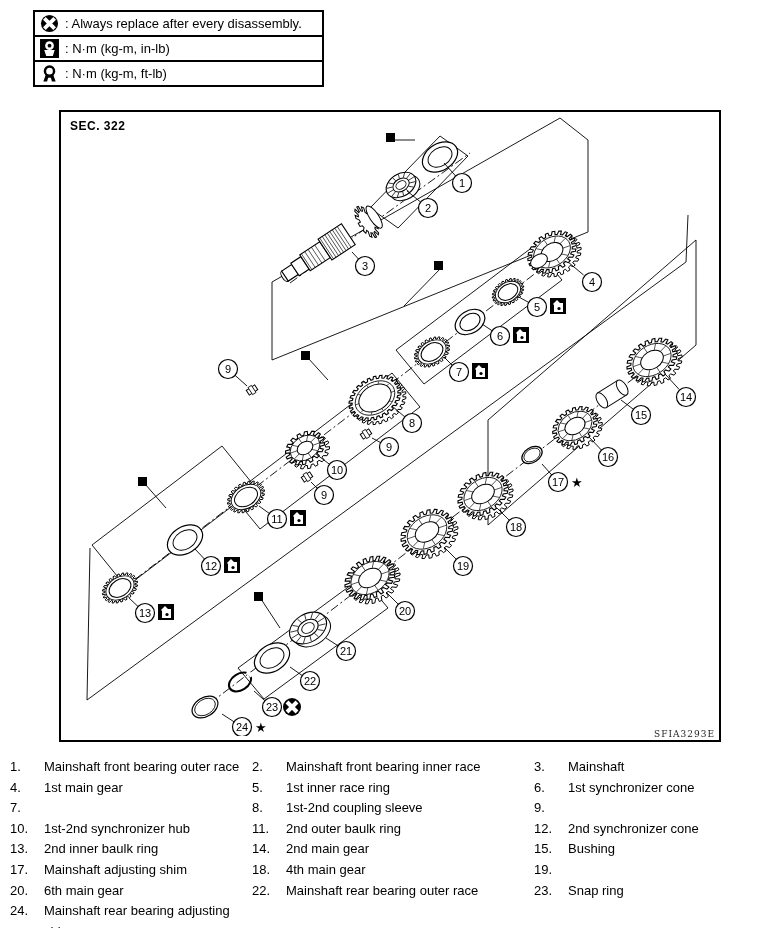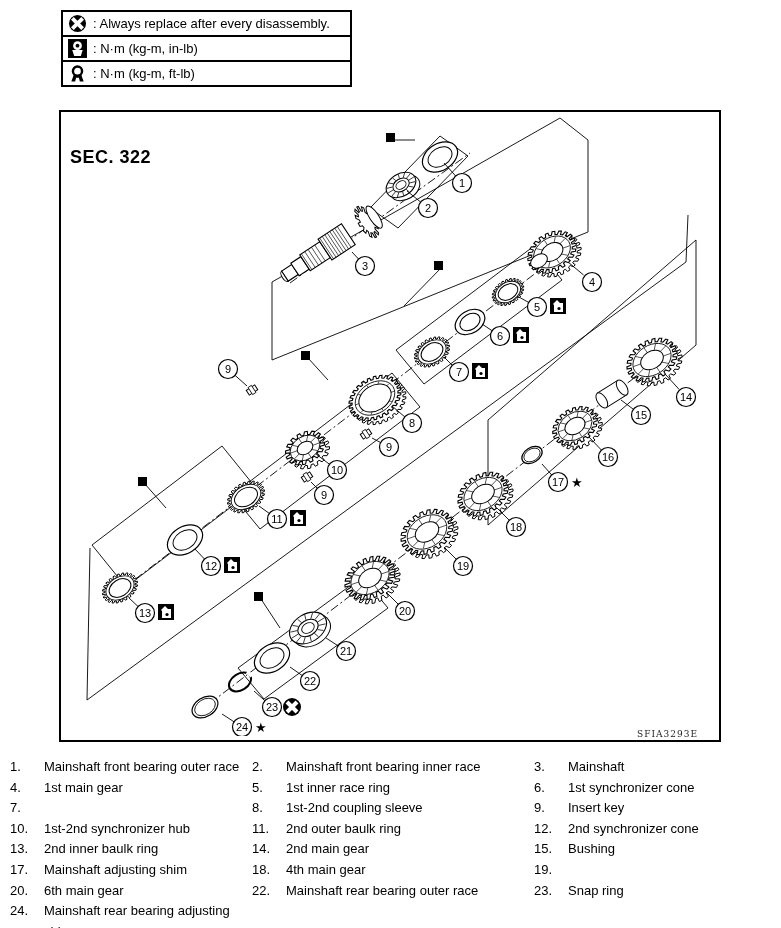--- a/index.html
+++ b/index.html
@@ -1,24 +1,24 @@
 <!DOCTYPE html>
 <html><head>
 <meta charset="utf-8">
 <style>
   html,body{margin:0;padding:0;background:#fff;color:#000;}
   body{width:781px;height:928px;position:relative;font-family:"Liberation Sans",sans-serif;overflow:hidden;}
-  .legend{position:absolute;left:33px;top:10px;margin-left:28px;}
+  .legend{position:absolute;left:33px;top:10px;}
   .legend-row{display:flex;align-items:center;gap:6px;border:2px solid #000;height:23px;width:277px;
     padding:0 5px;margin-top:-2px;background:#fff;font-size:13px;white-space:nowrap;}
   .legend-row:first-child{margin-top:0;}
   .legend-icon{flex:none;display:flex;align-items:center;justify-content:center;}
   .diagram-box{position:absolute;left:59px;top:110px;width:658px;height:628px;border:2px solid #000;background:#fff;}
-  .sec-label{position:absolute;left:9px;top:7px;font-weight:bold;font-size:18px;letter-spacing:.5px;margin-top:28px;}
-  .fig-code{position:absolute;right:21px;bottom:1px;font-size:9px;font-family:"DejaVu Serif",serif;letter-spacing:1px;color:#222;}
+  .sec-label{position:absolute;left:9px;top:7px;font-weight:bold;font-size:12px;letter-spacing:.5px;}
+  .fig-code{position:absolute;right:4px;bottom:1px;font-size:9px;font-family:"DejaVu Serif",serif;letter-spacing:1px;color:#222;}
   .dsvg{position:absolute;left:0;top:0;}
   .plist{position:absolute;left:10px;top:757px;width:766px;display:grid;grid-template-columns:242px 282px 1fr;
     font-size:13px;line-height:20.6px;}
   .pitem{display:flex;}
   .pnum{width:34px;flex:none;}
   .pname{flex:1;}
 </style>
 </head>
 <body>
 
@@ -535,21 +535,20 @@
     </div>
     <div class="pitem">
       <span class="pnum">7.</span>
     </div>
     <div class="pitem">
       <span class="pnum">8.</span>
       <span class="pname">1st-2nd coupling sleeve</span>
     </div>
     <div class="pitem">
       <span class="pnum">9.</span>
-      <span class="pname">Insert key</span>
     </div>
     <div class="pitem">
       <span class="pnum">10.</span>
       <span class="pname">1st-2nd synchronizer hub</span>
     </div>
     <div class="pitem">
       <span class="pnum">11.</span>
       <span class="pname">2nd outer baulk ring</span>
     </div>
     <div class="pitem">

